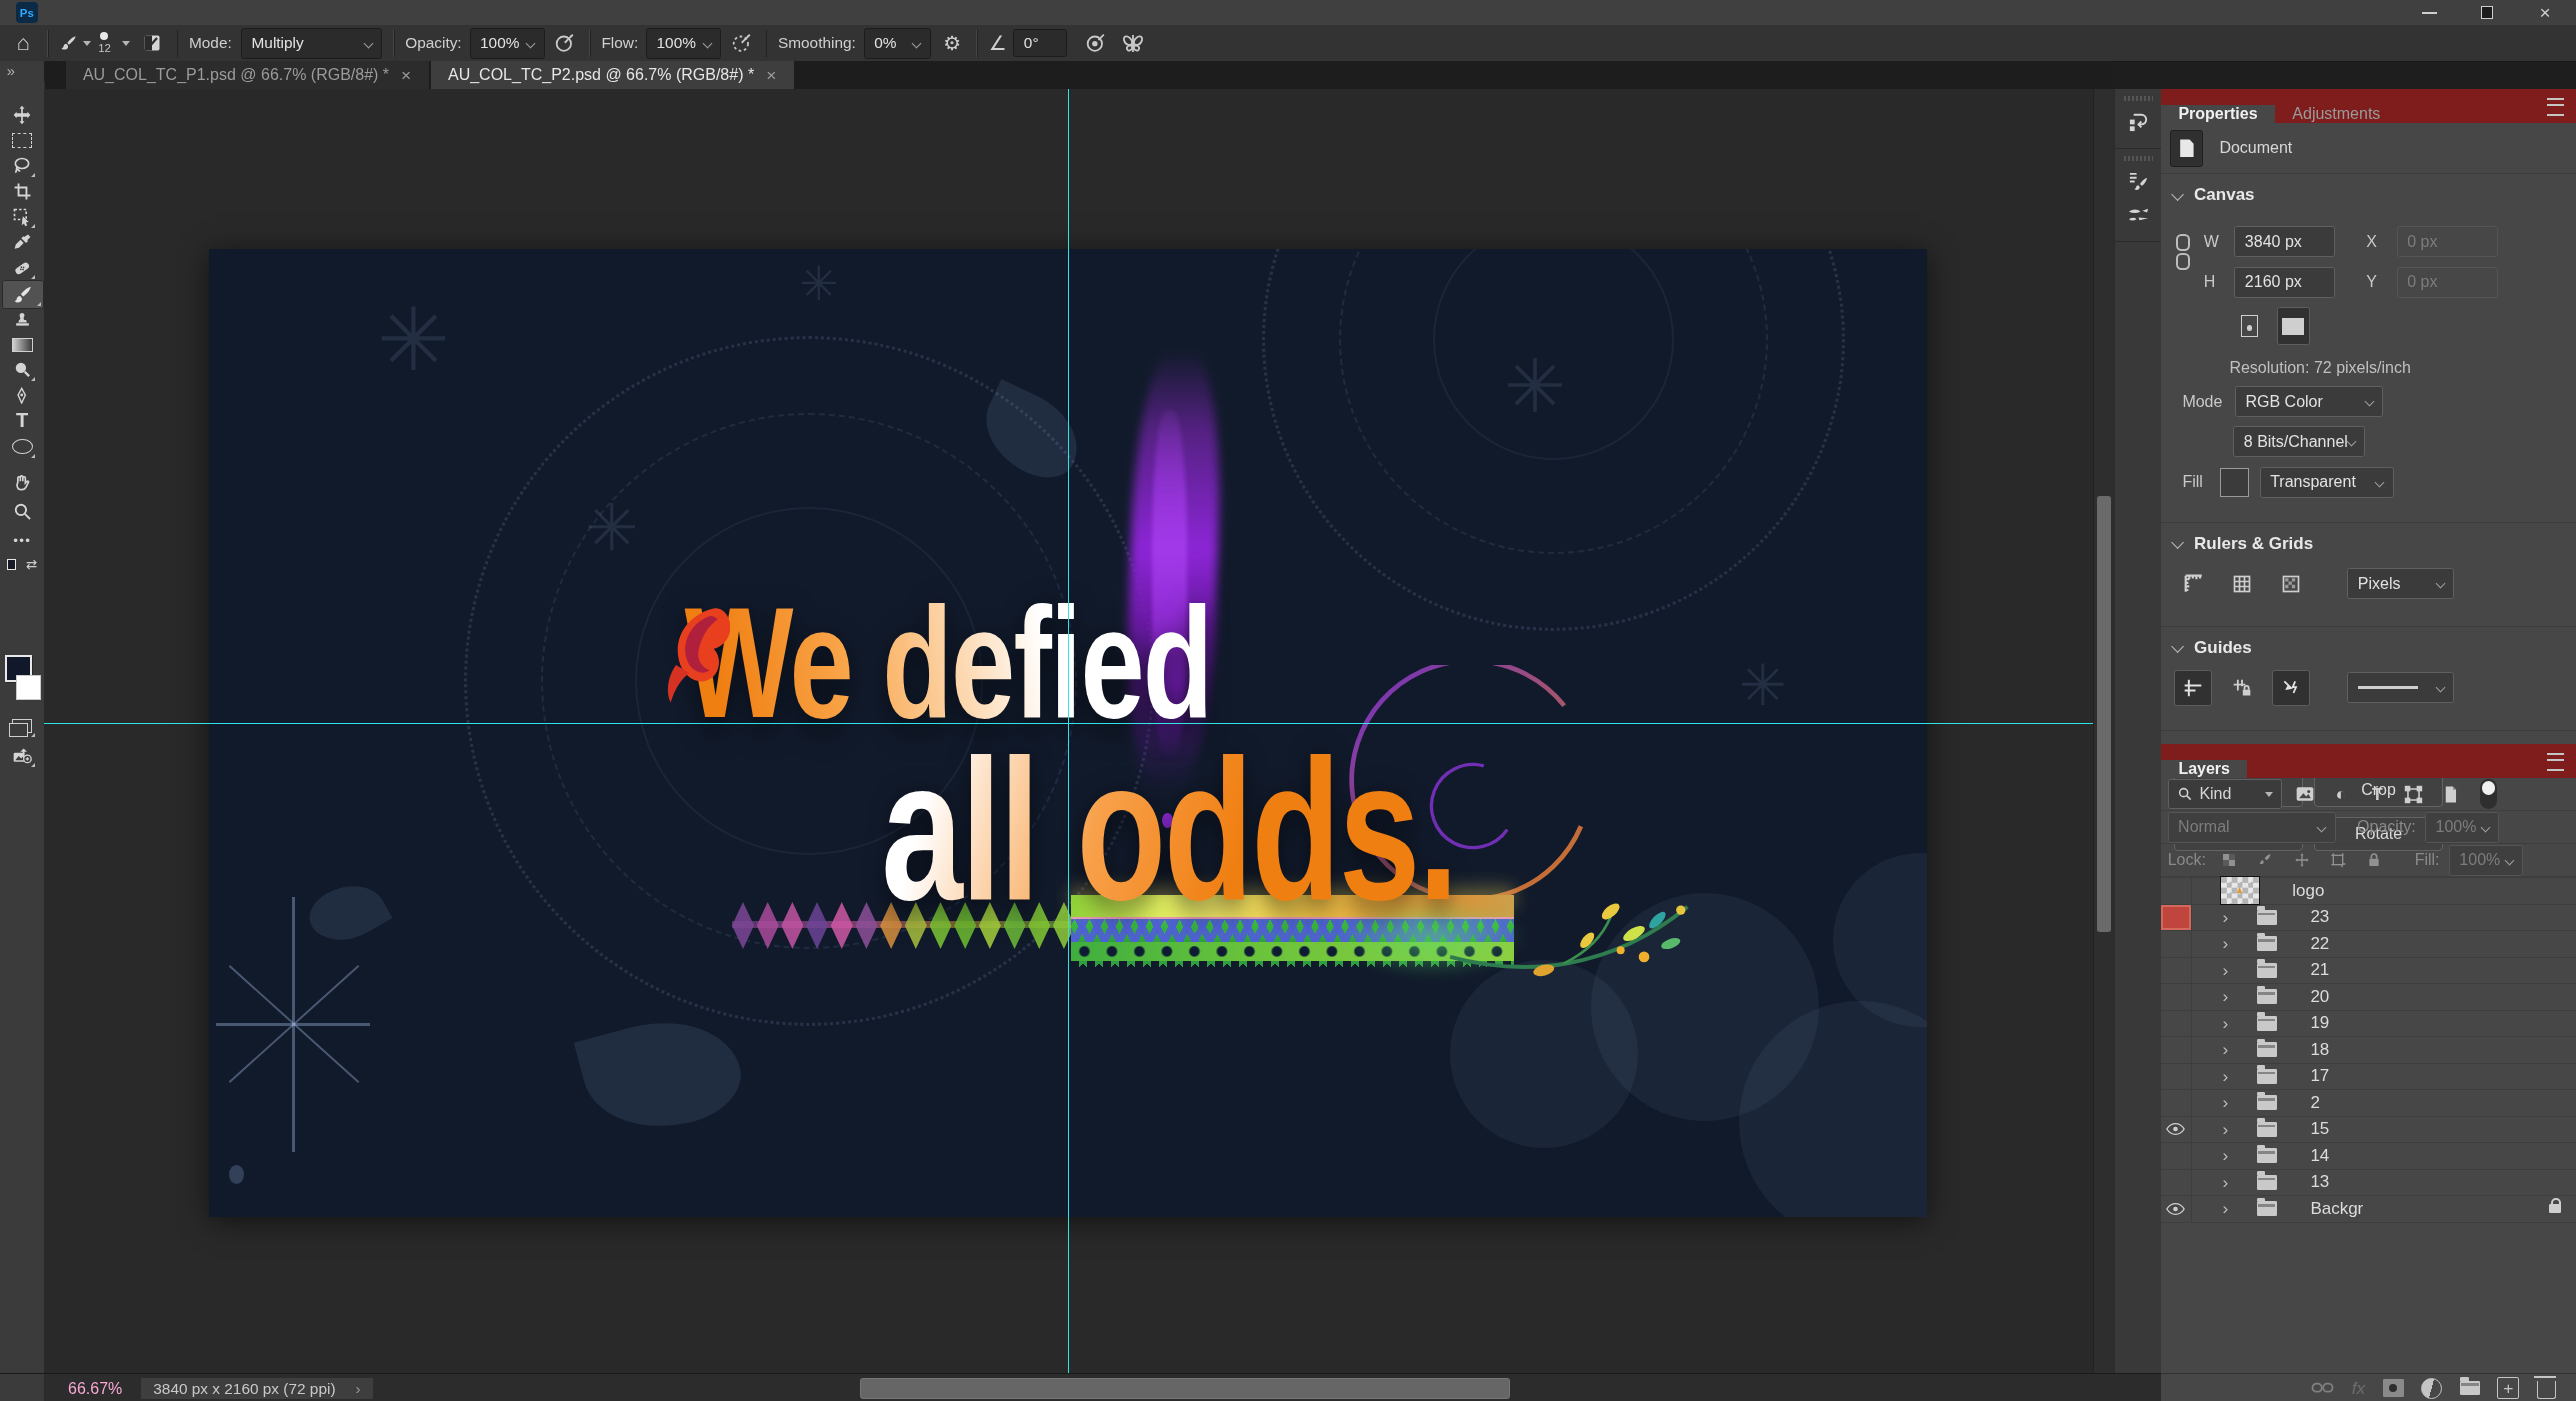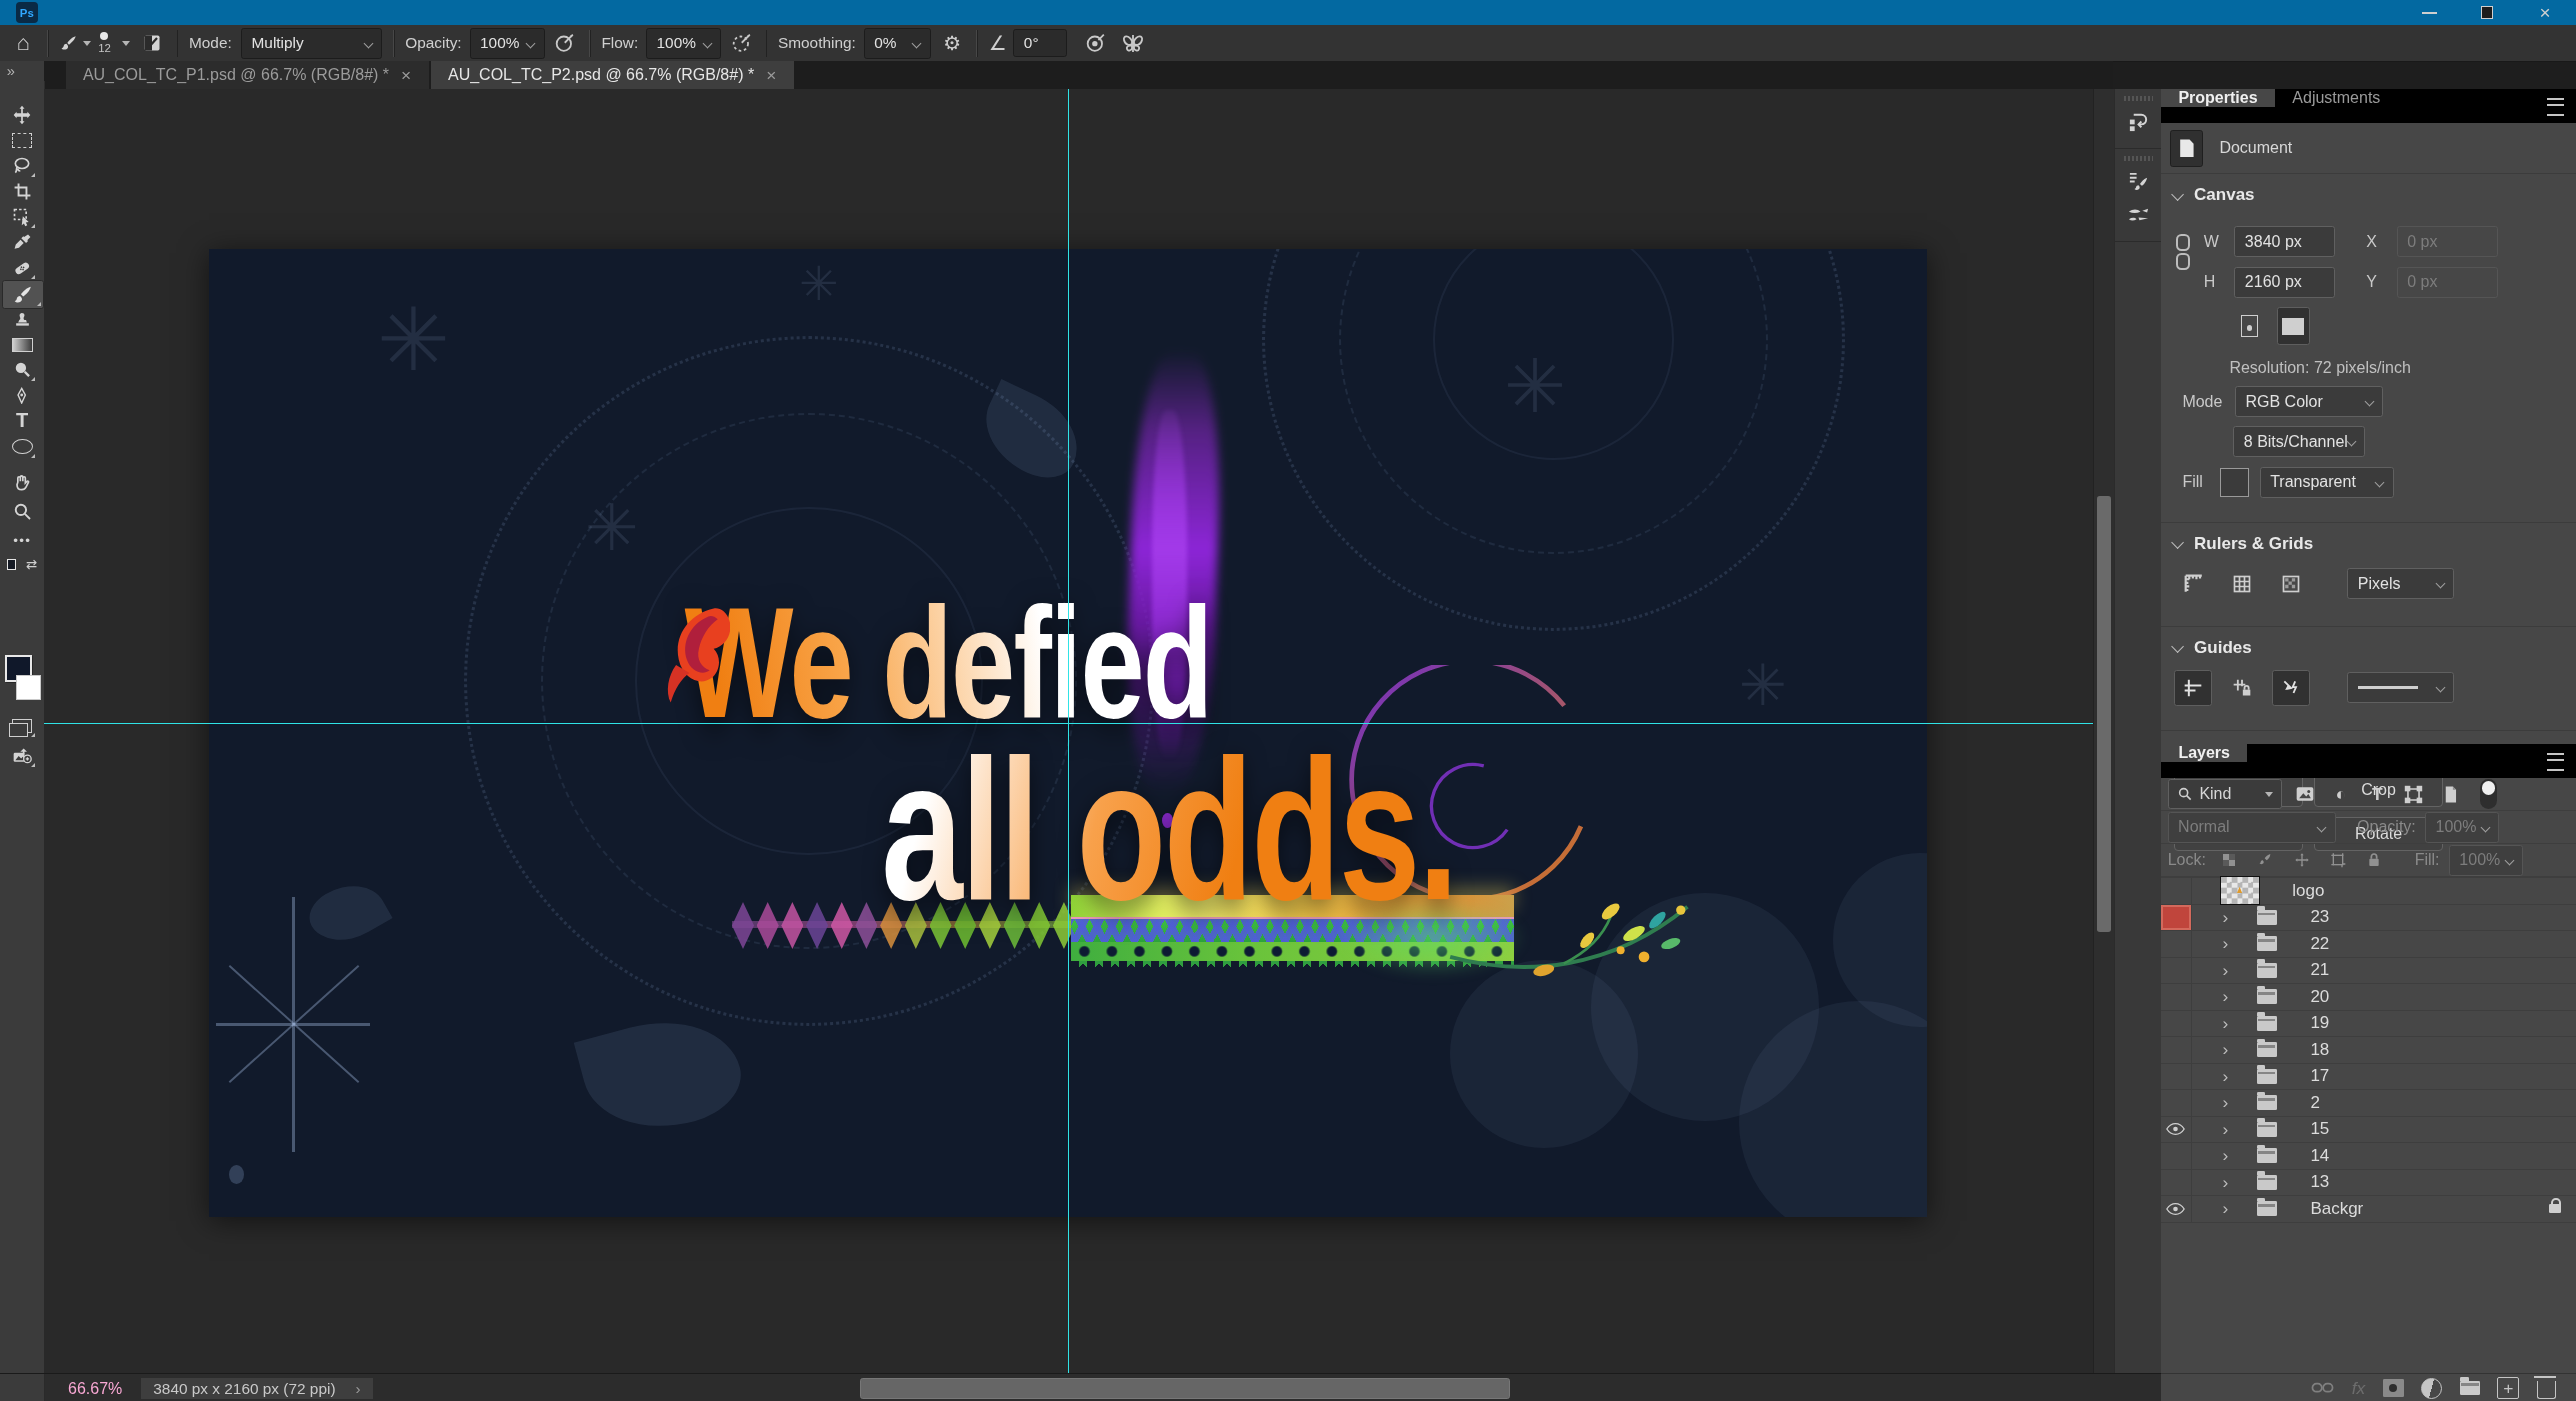--- a/index.html
+++ b/index.html
@@ -1,19 +1,19 @@
 <!DOCTYPE html>
 <html style="font-size:10.7px"><head>
 <meta charset="utf-8">
 <style>
   html,body{margin:0;padding:0;background:#1e1e1e;font-family:"Liberation Sans","DejaVu Sans",sans-serif;}
   body{width:2576px;height:1402px;position:relative;overflow:hidden;color:#d6d6d6;-webkit-font-smoothing:antialiased;}
   .abs{position:absolute;}
   
-  #titlebar{left:0;top:0;width:2576px;height:25px;background:#0369a1;display:flex;align-items:center;}
+  #titlebar{left:0;top:0;width:2576px;height:25px;background:#404040;display:flex;align-items:center;}
   .ps-logo{width:21.5px;height:21.5px;margin-left:16px;border-radius:4px;background:#0a2a45;color:#31a8ff;font-weight:bold;font-size:11.4px;display:flex;align-items:center;justify-content:center;}
   #menu{display:flex;margin-left:21.5px;gap:31px;font-size:17px;color:#d2d2d2;}
   .menu-item{cursor:default;}
   #win-controls{margin-left:auto;display:flex;align-items:center;gap:31px;margin-right:17.4px;color:#cfcfcf;}
   .winbtn{width:27px;height:20px;display:flex;align-items:center;justify-content:center;font-size:19px;}
   .minimize-line{width:14.8px;height:2px;background:#cfcfcf;}
   .restore-sq{width:10.7px;height:10.7px;border:1.3px solid #cfcfcf;position:relative;background:#1d1d1d;}
   .restore-sq::before{content:"";position:absolute;left:2.7px;top:-4.7px;width:10.7px;height:10.7px;border:1.3px solid #cfcfcf;z-index:-1;}
   
   #optionsbar{left:0;top:25px;width:2576px;height:36px;background:#333333;border-bottom:0.7px solid #191919;display:flex;align-items:center;font-size:15.4px;color:#cfcfcf;}
@@ -79,21 +79,21 @@
   .guide-h{position:absolute;left:0;top:634px;width:2049px;height:1.3px;background:#2fe3e6;z-index:9;}
   
   #vscroll{left:2093px;top:89px;width:21px;height:1284px;background:#2e2e2e;border-left:0.7px solid #222;}
   #vthumb{position:absolute;left:2.7px;top:407px;width:14.8px;height:436px;background:#6a6a6a;border-radius:2.7px;}
   #dock{left:2114px;top:89px;width:47px;height:1284px;background:#393939;border-left:0.7px solid #2b2b2b;}
   .dock-group{border-bottom:0.7px solid #2b2b2b;padding:4px 0 8px;}
   .grip{height:5.4px;margin:2.7px 9.4px 5.4px;background:repeating-linear-gradient(90deg,#555 0 2px,transparent 2px 4px);}
   .dock-ic{width:29.5px;height:29.5px;margin:4px auto;display:flex;align-items:center;justify-content:center;}
   
   #rightpanel{left:2161px;top:89px;width:415px;height:1284px;background:#474747;font-size:16px;}
-  .ptab-strip{height:34px;background:#000000;display:flex;align-items:flex-start;position:relative;}
+  .ptab-strip{height:34px;background:#7f1d1d;display:flex;align-items:flex-end;position:relative;}
   .ptab{display:flex;align-items:center;padding:0 17.4px;color:#9a9a9a;}
   .ptab.on{background:#474747;color:#f0f0f0;font-weight:bold;}
   .hamb{position:absolute;right:12px;top:9.4px;width:17.4px;height:13.4px;border-top:2px solid #c5c5c5;border-bottom:2px solid #c5c5c5;}
   .hamb::before{content:"";display:block;margin-top:4px;border-top:2px solid #c5c5c5;}
   .doc-row{display:flex;align-items:center;gap:16px;padding:6.7px 9.4px;border-bottom:0.7px solid #3c3c3c;}
   .doc-ic{width:31px;height:35px;background:#303030;border:0.7px solid #1f1f1f;border-radius:2.7px;display:flex;align-items:center;justify-content:center;}
   .page-ic{width:13.4px;height:17.4px;background:#e8e8e8;clip-path:polygon(0 0,70% 0,100% 25%,100% 100%,0 100%);}
   .sec{padding:10.7px 13.4px 14.8px;border-bottom:0.7px solid #3c3c3c;position:relative;}
   .sec-h{display:flex;align-items:center;gap:10.7px;font-weight:bold;color:#e8e8e8;font-size:17px;margin-bottom:12px;}
   .chev-d{width:8px;height:8px;border-left:1.3px solid #bdbdbd;border-bottom:1.3px solid #bdbdbd;transform:rotate(-45deg) translateY(-1.3px);}

